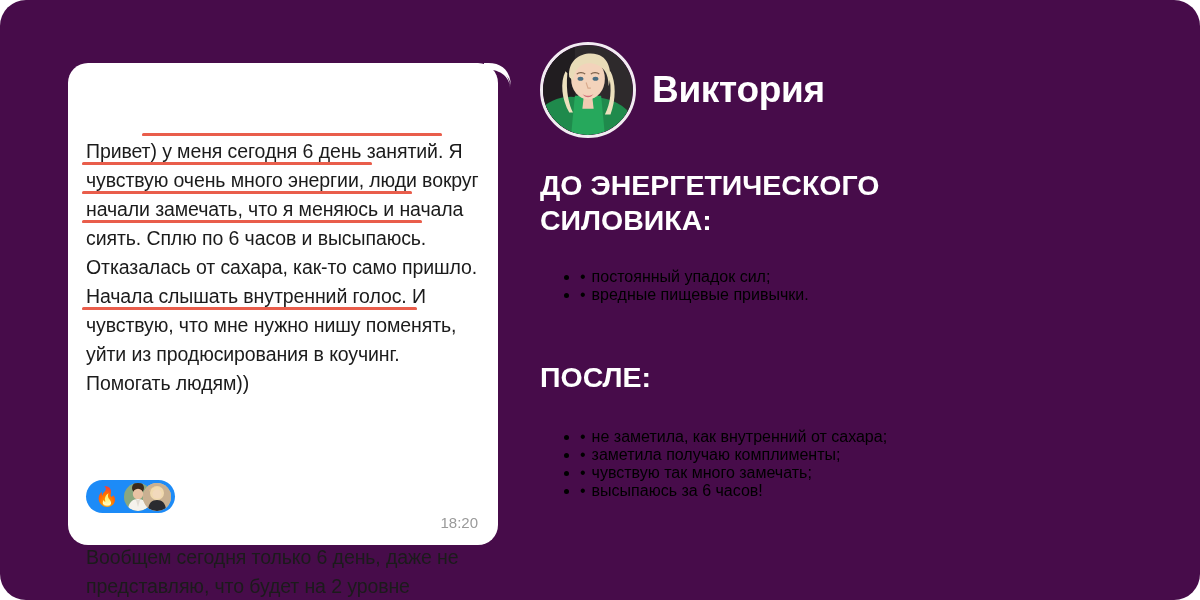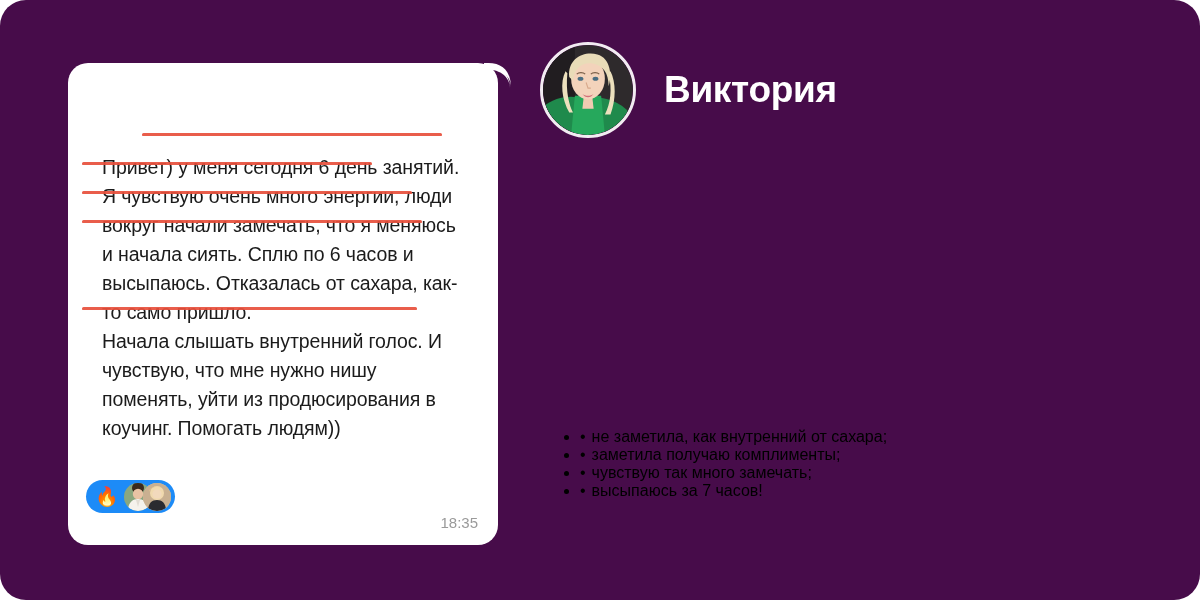--- a/index.html
+++ b/index.html
@@ -62,21 +62,21 @@
 
   .msg-text {
     position: relative;
     font-family: "Liberation Sans", sans-serif;
     font-size: 19.5px;
     line-height: 29px;
     color: #1b1b1b;
     letter-spacing: -0.1px;
     white-space: pre-wrap;
   }
-  .msg-para { margin: 16px; }
+  .msg-para { margin: 0; }
   .msg-gap { height: 29px; }
 
   
   .underline {
     position: absolute;
     height: 3px;
     background: #E8513D;
     border-radius: 2px;
     opacity: .92;
   }
@@ -151,21 +151,21 @@
     border-radius: 50%;
     border: 3px solid #f2ecf2;
     box-sizing: border-box;
     overflow: hidden;
     position: relative;
     flex: 0 0 auto;
   }
   .avatar svg { display:block; width:100%; height:100%; }
 
   .profile-name {
-    margin-left: 28px;
+    margin-left: 16px;
     font-family: "Liberation Sans", sans-serif;
     font-size: 37px;
     font-weight: bold;
     color: #ffffff;
     letter-spacing: -0.3px;
   }
 
   .section-heading {
     font-family: "Liberation Sans", sans-serif;
     font-size: 28.5px;
@@ -196,20 +196,21 @@
           <svg width="30" height="46" viewBox="0 0 30 46">
             <path d="M0 0 H2 C2 0 26 2 26 26 C26 12 14 6 0 6 Z" fill="#ffffff"></path>
             <path d="M0 0 H4 C20 0 27 10 27 25 C27 11 15 5 0 5 Z" fill="#ffffff"></path>
           </svg>
         </div>
 
         <div class="msg-text">
           <p class="msg-para">Привет) у меня сегодня 6 день занятий. Я чувствую очень много энергии, люди вокруг начали замечать, что я меняюсь и начала сиять. Сплю по 6 часов и высыпаюсь. Отказалась от сахара, как-то само пришло.
 Начала слышать внутренний голос. И чувствую, что мне нужно нишу поменять, уйти из продюсирования в коучинг. Помогать людям))</p>
           <div class="msg-gap"></div>
+          <p class="msg-para">Вообщем сегодня только 6 день, даже не представляю, что будет на 2 уровне</p>
           
 
           
           <span class="underline" style="left:56px;  top:54px;  width:300px;"></span>
           <span class="underline" style="left:-4px;  top:83px;  width:290px;"></span>
           <span class="underline" style="left:-4px;  top:112px; width:330px;"></span>
           <span class="underline" style="left:-4px;  top:141px; width:340px;"></span>
           <span class="underline" style="left:-4px;  top:228px; width:335px;"></span>
         </div>
 
@@ -231,21 +232,21 @@
                 <path d="M0 0 H28 V28 H0 Z" fill="#c9b091"></path>
                 <circle cx="14" cy="10" r="7" fill="#f0d9ae"></circle>
                 <path d="M6 9 C6 2 22 2 22 10 C22 6 18 4 14 4 C10 4 7 6 6 9 Z" fill="#e3c98f"></path>
                 <circle cx="14" cy="11" r="4.6" fill="#f2d9bc"></circle>
                 <path d="M5 28 C5 20 9 17 14 17 C19 17 23 20 23 28 Z" fill="#2b2b30"></path>
               </svg>
             </span>
           </span>
         </div>
 
-        <div class="msg-time">18:35</div>
+        <div class="msg-time">18:20</div>
       </div>
     </div>
 
     <div class="right-pane">
 
       <div class="profile-row">
         <div class="avatar">
           <svg viewBox="0 0 96 96">
             <defs>
               <clipPath id="avclip">
@@ -268,31 +269,46 @@
               <path d="M36 31 C38 29 43 29 45 31" stroke="#7a5f48" stroke-width="1.3" fill="none"></path>
               <path d="M51 31 C53 29 58 29 60 31" stroke="#7a5f48" stroke-width="1.3" fill="none"></path>
               <path d="M46 40 L48 46 L51 46" stroke="#d8a98c" stroke-width="1.2" fill="none"></path>
               <path d="M42 52 C45 55 51 55 54 52 C51 57 45 57 42 52 Z" fill="#d2707a"></path>
             </g>
           </svg>
         </div>
         <div class="profile-name">Виктория</div>
       </div>
 
-
+      <div class="block-before">
+        <div class="section-heading">ДО ЭНЕРГЕТИЧЕСКОГО
+СИЛОВИКА:</div>
+      </div>
+      <ul class="list-before">
+        <li>
+          <span class="bullet-dot">•</span><span>постоянный упадок сил;</span>
+        </li>
+        <li>
+          <span class="bullet-dot">•</span><span>вредные пищевые привычки.</span>
+        </li>
+      </ul>
+
+      <div class="block-after">
+        <div class="section-heading">ПОСЛЕ:</div>
+      </div>
       <ul class="list-after">
         <li>
           <span class="bullet-dot">•</span><span>не заметила, как внутренний от сахара;</span>
         </li>
         <li>
           <span class="bullet-dot">•</span><span>заметила получаю комплименты;</span>
         </li>
         <li>
           <span class="bullet-dot">•</span><span>чувствую так много замечать;</span>
         </li>
         <li>
-          <span class="bullet-dot">•</span><span>высыпаюсь за 7 часов!</span>
+          <span class="bullet-dot">•</span><span>высыпаюсь за 6 часов!</span>
         </li>
       </ul>
 
     </div>
   </div>
 </div>
 
 </body></html>

